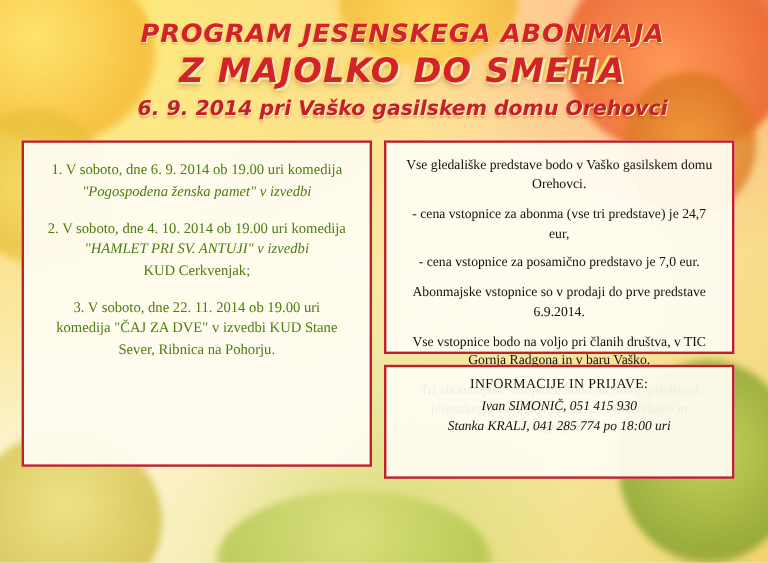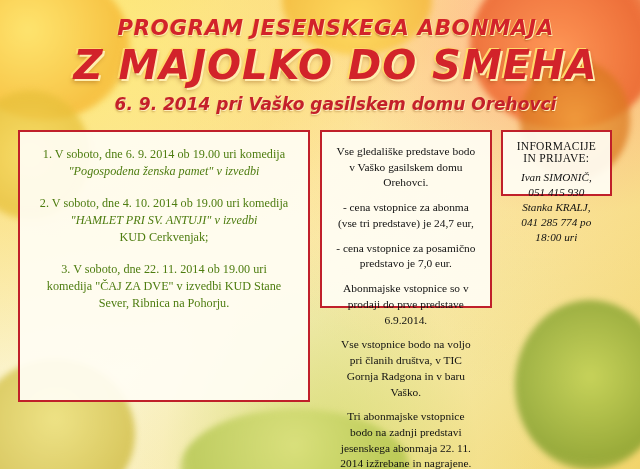--- a/index.html
+++ b/index.html
@@ -61,21 +61,21 @@
       1px 1px 0 #ffe9a8,
       -1px 0 0 #f6d060,
       0 2px 2px rgba(120,60,0,0.35);
     margin: 0 0 4px 0;
     transform: scaleX(1.02);
   }
   .main-title {
     font-family: "DejaVu Sans", sans-serif;
     font-weight: bold;
     font-style: italic;
-    font-size: 40px;
+    font-size: 28px;
     line-height: 1.05;
     letter-spacing: 1px;
     color: #d2232a;
     text-shadow:
       2px 2px 0 #ffeeb0,
       -2px -1px 0 #ffd96a,
       0 3px 5px rgba(120,50,0,0.4);
     margin: 2px 0 8px 0;
   }
   .subtitle {
@@ -92,34 +92,34 @@
   .content {
     position: relative;
     z-index: 3;
     display: flex;
     gap: 10px;
     padding: 4px 18px 0 18px;
     box-sizing: border-box;
     align-items: flex-start;
   }
   .col-left { width: 292px; }
-  .col-right { width: 292px; display: flex; gap: 9px; }
+  .col-right { width: 292px; display: flex; flex-direction: column; gap: 9px; }
 
   .box {
     border: 2px solid #c0202a;
     background: rgba(255,253,243,0.93);
     box-sizing: border-box;
     padding: 10px 12px;
   }
   .box-left {
     height: 272px;
     padding: 14px 14px;
   }
   .box-info { height: 178px; padding: 12px 14px; }
-  .box-contact { height: 66px; padding: 8px 14px; }
+  .box-contact { height: 95px; padding: 8px 14px; }
 
   .item {
     font-size: 12.2px;
     line-height: 1.42;
     text-align: center;
     color: #4d7c0f;
     margin: 0 0 14px 0;
   }
   .item:last-child { margin-bottom: 12px; }
   .item .line-em { font-style: italic; }

